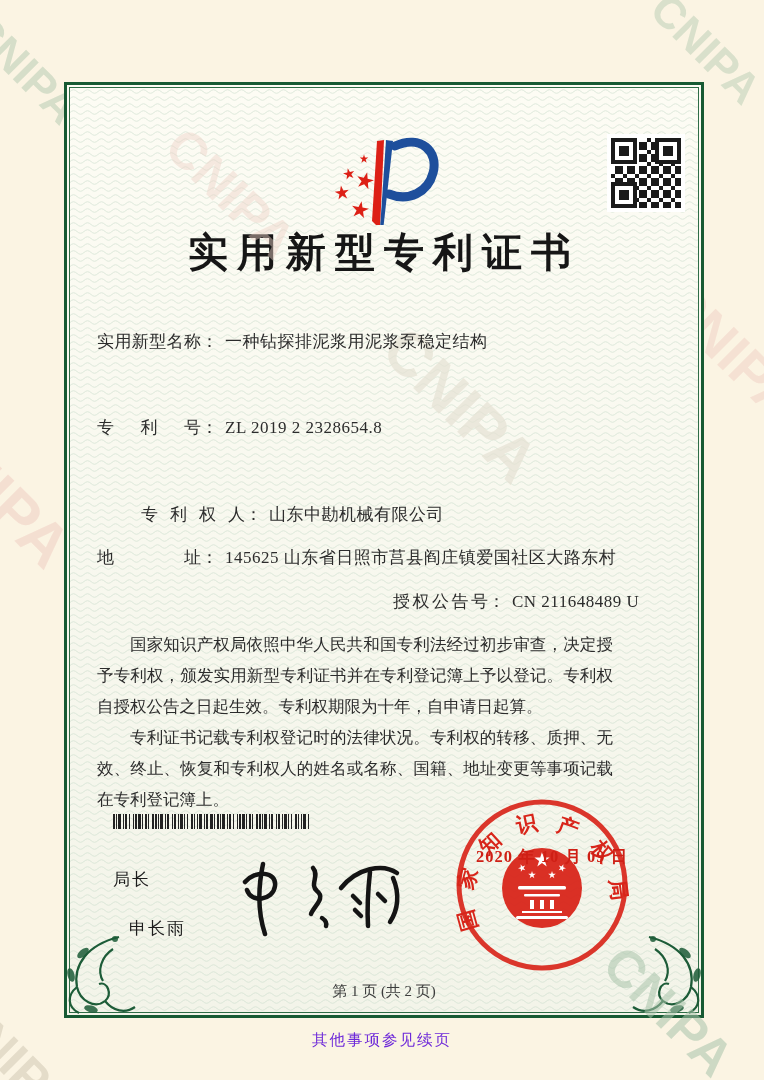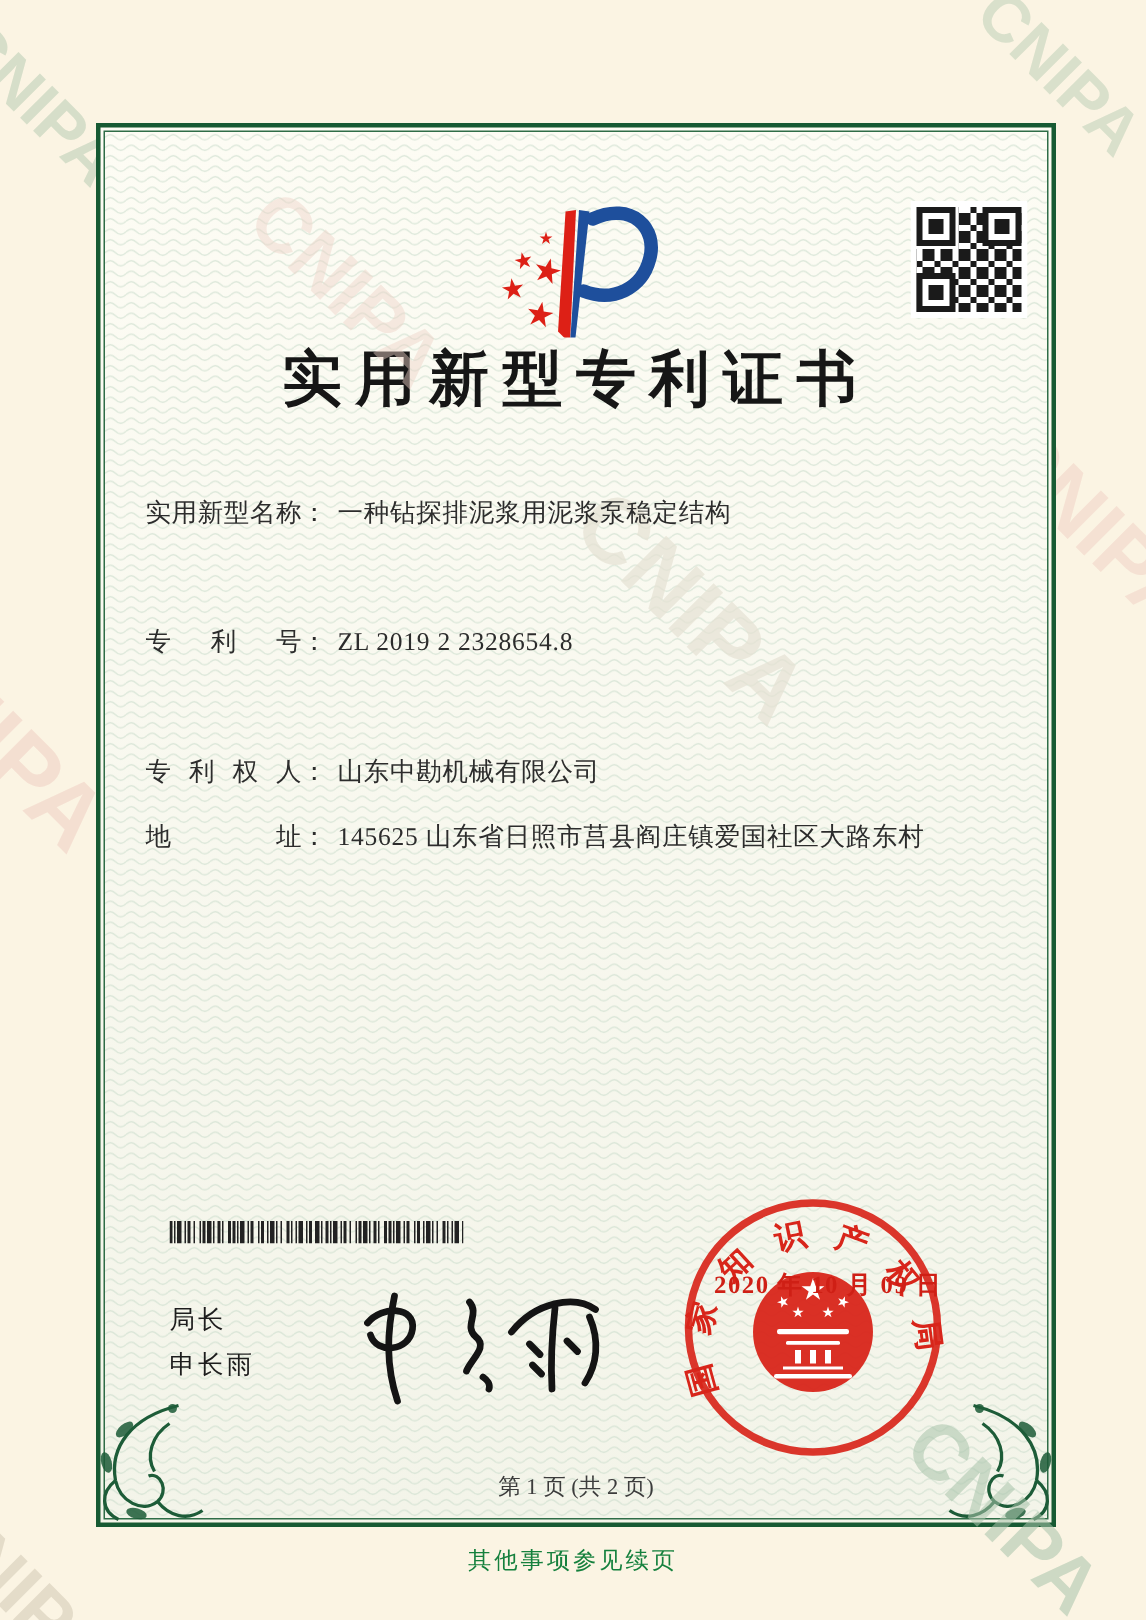--- a/index.html
+++ b/index.html
@@ -25,21 +25,21 @@
   .grantcell{position:absolute;left:326px;font-size:17px;color:#2c2c2c;white-space:nowrap;}
   .glabel{display:inline-block;width:95px;text-align:justify;text-align-last:justify;}
   .paras{position:absolute;left:30px;top:544px;width:516px;font-size:16.5px;
          line-height:31px;color:#2c2c2c;text-align:justify;}
   .paras p{margin:0;text-indent:2em;}
   .officer{position:absolute;left:46px;font-size:17px;color:#1d1d1d;
            font-family:"Liberation Sans","DejaVu Sans",sans-serif;letter-spacing:2px;}
   .pageinfo{position:absolute;left:0;top:897px;width:100%;text-align:center;
             font-size:15px;color:#3c3c3c;}
   .footnote{position:absolute;left:0;top:1030px;width:100%;text-align:center;
-            font-size:15.5px;color:#15803d;z-index:2;letter-spacing:2px;}
+            font-size:15.5px;color:#6d28d9;z-index:2;letter-spacing:2px;}
   .sealdate{position:absolute;left:476px;top:846px;font-size:16.5px;font-weight:bold;
             color:#cf1f15;letter-spacing:1px;white-space:nowrap;z-index:5;}
   svg{display:block;}
 </style>
 </head>
 <body>
 
 <div class="wm" style="left:-6px;top:4px;font-size:44px;color:#b9cdb4;opacity:.55;">CNIPA</div>
 <div class="wm" style="left:676px;top:-16px;font-size:44px;color:#b9cdb4;opacity:.5;">CNIPA</div>
 <div class="wm" style="left:196px;top:116px;font-size:52px;color:#eed3c8;opacity:.45;z-index:4;">CNIPA</div>
@@ -110,34 +110,41 @@
     </svg>
 
     <div class="title">实用新型专利证书</div>
 
     <div class="row" style="top:245px;">
       <span class="flabel">实用新型名称</span><span class="colon">：</span><span class="fvalue">一种钻探排泥浆用泥浆泵稳定结构</span>
     </div>
     <div class="row" style="top:331px;">
       <span class="flabel">专利号</span><span class="colon">：</span><span class="fvalue">ZL 2019 2 2328654.8</span>
     </div>
-    <div class="row" style="top:418px;">
+    <div class="row" style="top:418px;margin-left:44px;">
       <span class="flabel">专利权人</span><span class="colon">：</span><span class="fvalue">山东中勘机械有限公司</span>
     </div>
     <div class="row" style="top:461px;">
       <span class="flabel">地址</span><span class="colon">：</span><span class="fvalue">145625 山东省日照市莒县阎庄镇爱国社区大路东村</span>
     </div>
-
+    <div class="grantcell" style="top:505px;">
+      <span class="glabel">授权公告号</span><span class="colon">：</span><span class="fvalue">CN 211648489 U</span>
+    </div>
+
+    <div class="paras">
+      <p>国家知识产权局依照中华人民共和国专利法经过初步审查，决定授予专利权，颁发实用新型专利证书并在专利登记簿上予以登记。专利权自授权公告之日起生效。专利权期限为十年，自申请日起算。</p>
+      <p>专利证书记载专利权登记时的法律状况。专利权的转移、质押、无效、终止、恢复和专利权人的姓名或名称、国籍、地址变更等事项记载在专利登记簿上。</p>
+    </div>
 
     <svg class="abs" style="left:46px;top:729px;" width="196" height="15">
       <line x1="0" y1="7.5" x2="196" y2="7.5" stroke="#222" stroke-width="15" stroke-dasharray="2,1,1,1,3,2,1,1,2,2,1,3,1,1,2,1,3,1,1,2,2,1,1,3,2,1,2,1,1,1,3,2,1,1,2,3,1,1,2,2,1,1,3,1,1,2,1,3,2,1,1,2,1,1,3,2,1,1,2,2,3,1,1,2"></line>
     </svg>
 
     <div class="officer" style="top:783px;">局长</div>
-    <div class="officer" style="top:813px;">申长雨</div>
+    <div class="officer" style="top:832px;margin-left:16px;">申长雨</div>
 
     <svg class="abs" style="left:158px;top:763px;" width="180" height="100" viewBox="0 0 180 100">
       <g fill="none" stroke="#141414" stroke-width="4.5" stroke-linecap="round" stroke-linejoin="round">
         <path d="M38,16 C33,40 32,62 40,86"></path>
         <path d="M20,34 C30,22 52,23 50,38 C48,53 26,55 22,42"></path>
         <path d="M88,20 C95,28 84,36 92,43 C101,50 89,58 86,66"></path>
         <path d="M97,70 c3,2 5,5 4,8"></path>
         <path d="M116,40 C132,20 158,15 172,25"></path>
         <path d="M145,24 C143,42 142,60 143,78"></path>
         <path d="M168,30 C175,46 173,62 165,74"></path>

